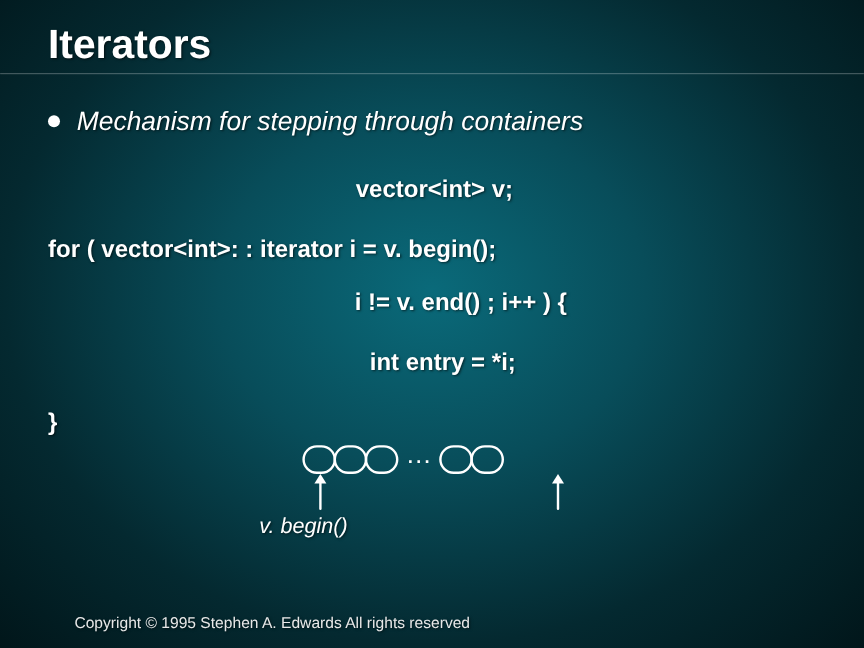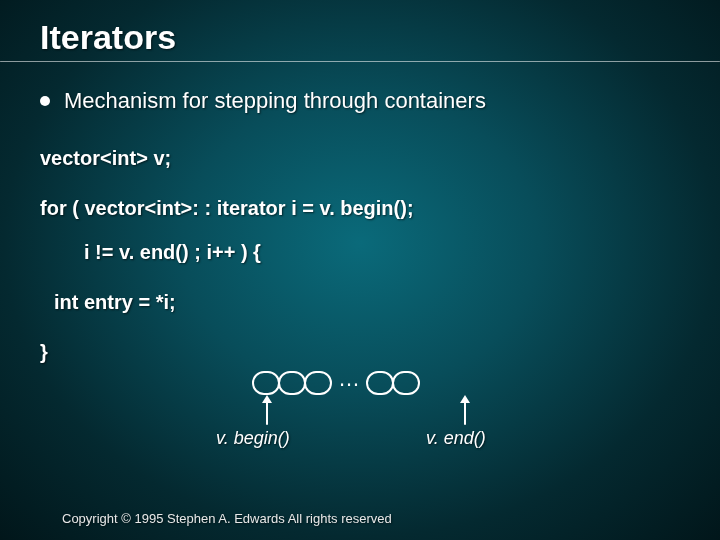--- a/index.html
+++ b/index.html
@@ -33,29 +33,30 @@
   .bullet-marker {
     width: 10px; height: 10px;
     background: #ffffff;
     margin-top: 8px;
     margin-right: 14px;
     flex-shrink: 0;
   }
   .bullet-text {
     font-size: 22px;
     text-shadow: 1px 1px 2px rgba(0,0,0,0.6);
+    font-style: italic;
   }
   .code-block {
     font-size: 20px;
     font-weight: bold;
     line-height: 1.6;
     text-shadow: 1px 1px 2px rgba(0,0,0,0.6);
   }
   .code-block .line { margin-bottom: 12px; white-space: pre; }
-  .code-block .line.gap { margin-bottom: 18px; }
+  .code-block .line.gap { margin-bottom: 18px; text-align: center; }
   .code-block .indent1 { padding-left: 44px; }
   .code-block .indent-half { padding-left: 14px; }
 
   .diagram {
     position: absolute;
     left: 180px;
     top: 370px;
     width: 420px;
     height: 110px;
   }
@@ -141,17 +142,16 @@
       <div class="box"></div>
       <div class="box"></div>
       <div class="box"></div>
       <span class="dots">…</span>
       <div class="box"></div>
       <div class="box"></div>
     </div>
     <div class="arrow begin"></div>
     <div class="arrow end"></div>
     <div class="diag-label begin">v. begin()</div>
-    <div class="diag-label end">v. end()</div>
   </div>
 
   <div class="footer">Copyright © 1995 Stephen A. Edwards  All rights reserved</div>
 </div>
 
 </body></html>

